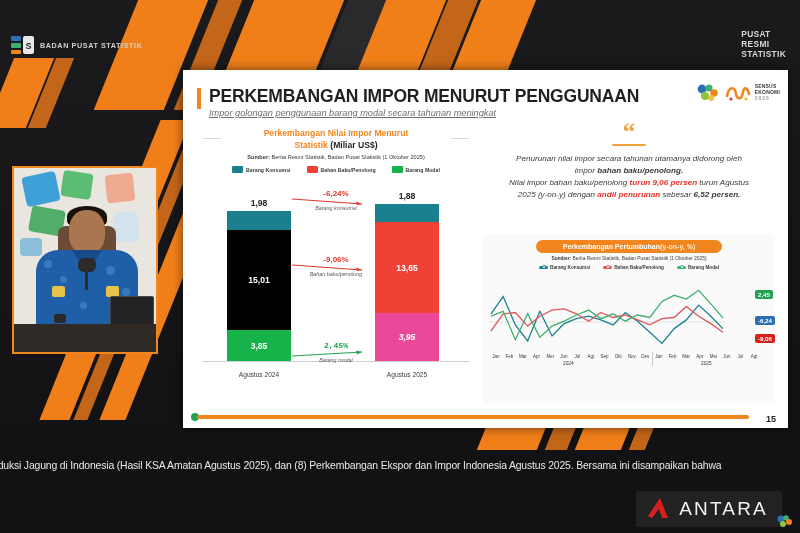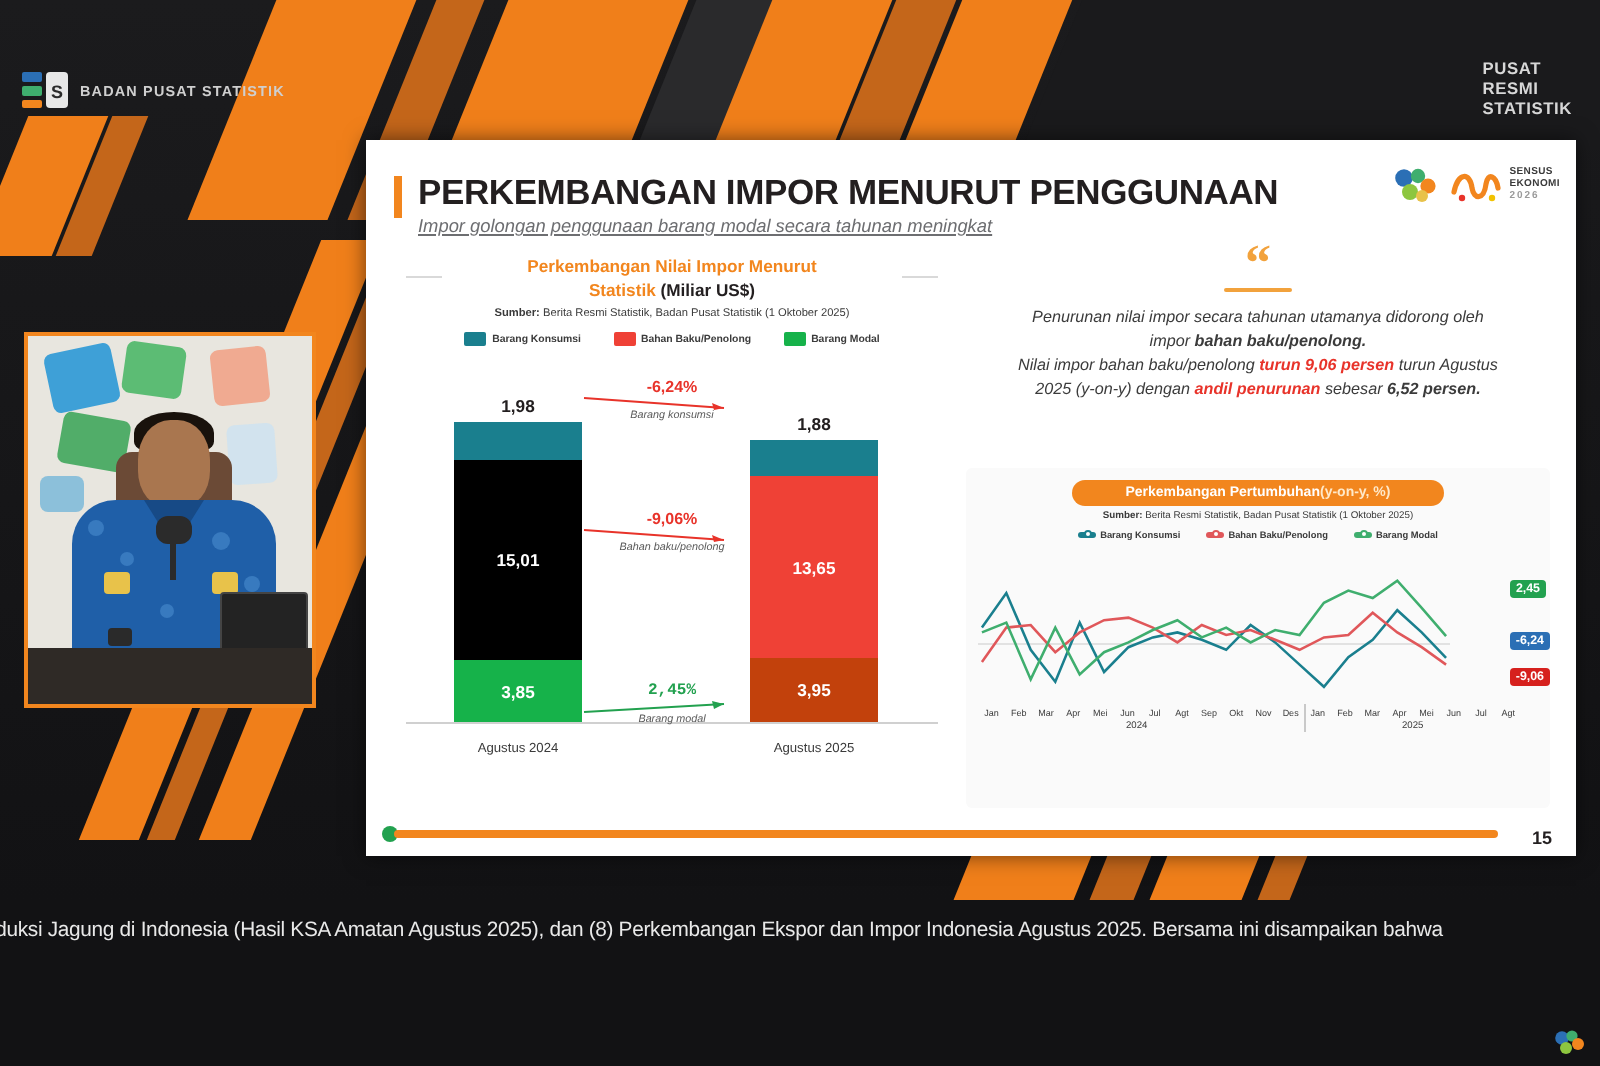--- a/index.html
+++ b/index.html
@@ -389,21 +389,21 @@
           </div>
           <div class="bar-xlabel">Agustus 2024</div>
         </div>
 
         <div class="bar-group g2">
           <div class="bar-top-label">1,88</div>
           <div class="seg" style="height:18px;background:#1a7f8e;"></div>
           <div class="seg" style="height:91px;background:#ef4136;">
             <span class="seg-label">13,65</span>
           </div>
-          <div class="seg" style="height:32px;background:#c2410c;">
+          <div class="seg" style="height:48px;background:#ec4899;font-style:italic;">
             <span class="seg-label">3,95</span>
           </div>
           <div class="bar-xlabel">Agustus 2025</div>
         </div>
 
         <div class="ann a1">
           <div class="ann-val">-6,24%</div>
           <svg class="ann-arrow" viewBox="0 0 80 7">
             <path d="M2 1 L72 6" stroke="#e8332a" stroke-width="1" fill="none"></path>
             <path d="M72 6 L66 3.5 L67 7 Z" fill="#e8332a"></path>
@@ -539,20 +539,26 @@
     <div class="pip-badge2"></div>
     <div class="pip-mic-stem"></div>
     <div class="pip-mic-head"></div>
     <div class="pip-laptop"></div>
     <div class="pip-desk"></div>
     <div class="pip-watch"></div>
   </div>
 
   <div id="ticker">
     <div class="ticker-text">oduksi Jagung di Indonesia (Hasil KSA Amatan Agustus 2025), dan (8) Perkembangan Ekspor dan Impor Indonesia Agustus 2025. Bersama ini disampaikan bahwa</div>
+    <div class="antara">
+      <svg class="antara-mark" viewBox="0 0 26 26">
+        <path d="M14 2 L22 22 L16 22 L13 13 L6 22 L2 20 Z" fill="#d6201d"></path>
+      </svg>
+      <span class="antara-text">ANTARA</span>
+    </div>
     <svg class="antara-chip" viewBox="0 0 18 15">
       <circle cx="5" cy="5" r="3.4" fill="#2b6fb5"></circle>
       <circle cx="10" cy="4" r="2.8" fill="#3fae6e"></circle>
       <circle cx="13" cy="8" r="3" fill="#f2861e"></circle>
       <circle cx="7" cy="10" r="3" fill="#8dc63f"></circle>
     </svg>
   </div>
 </div>
 
 </body></html>

